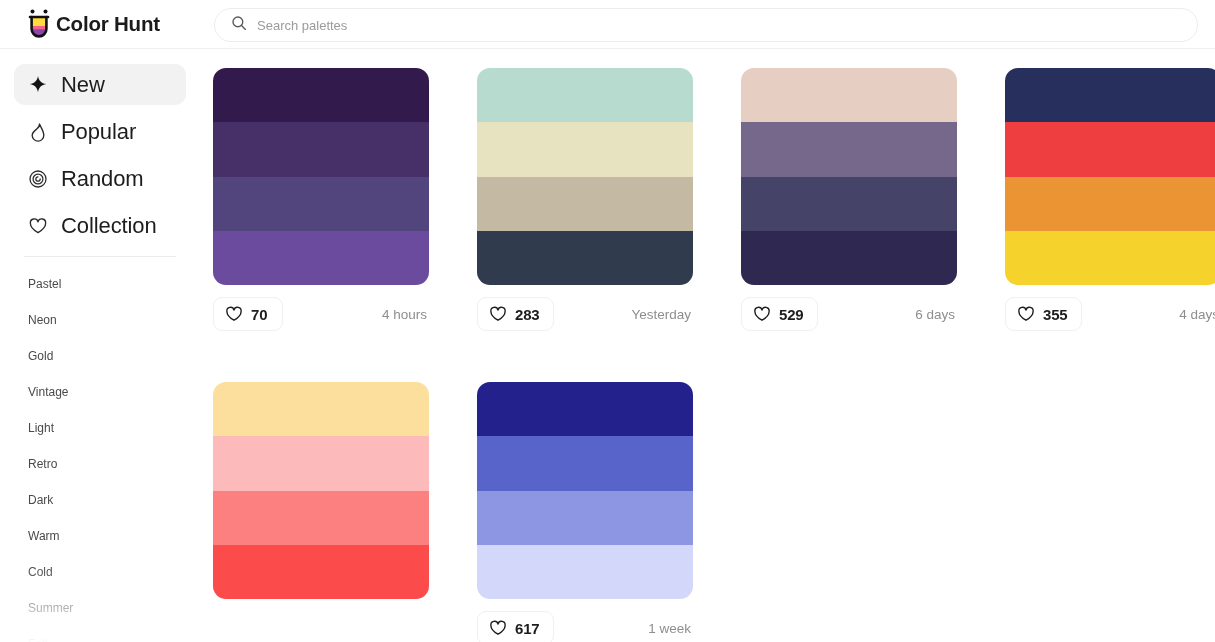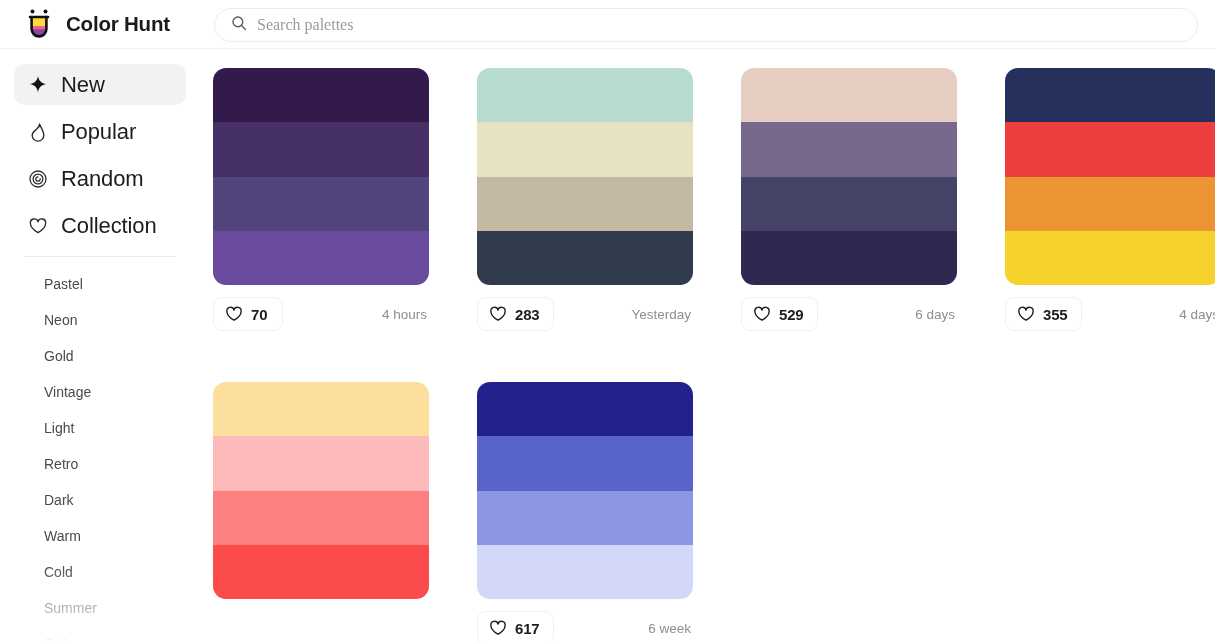--- a/index.html
+++ b/index.html
@@ -14,21 +14,21 @@
   
   #header {
     position: absolute; top: 0; left: 0;
     width: 1215px; height: 49px;
     background: #ffffff;
     border-bottom: 1px solid #f0f0f0;
     z-index: 5;
   }
   #brand {
     position: absolute; left: 22px; top: 7px;
-    display: flex; align-items: center; gap: 10px;
+    display: flex; align-items: center; 
     cursor: pointer;
     text-align: center;
   }
   .logo-mark { width: 34px; height: 34px; display: block; }
   #brand-name {
     font-size: 20.5px; font-weight: bold; color: #1b1b1b;
     letter-spacing: -0.2px; white-space: nowrap;
   }
   #searchbar {
     position: absolute; left: 214px; top: 8px;
@@ -36,22 +36,22 @@
     background: #ffffff;
     border: 1px solid #ededed;
     border-radius: 17px;
     display: flex; align-items: center;
     padding: 0 16px;
     cursor: text;
   }
   .search-icon { width: 16px; height: 16px; flex: 0 0 auto; margin-right: 10px; }
   #search-input {
     border: none; outline: none; background: transparent;
-    font-family: Liberation Serif, serif;
-    font-size: 16px; color: #2a2a2a; width: 100%;
+    font-family: Liberation Sans, sans-serif;
+    font-size: 13px; color: #2a2a2a; width: 100%;
   }
   #search-input::placeholder { color: #9b9b9b; }
 
   
   #sidebar {
     position: absolute; left: 0; top: 49px;
     width: 200px; height: 593px;
     background: #ffffff;
     padding-top: 15px;
     overflow: hidden;
@@ -76,22 +76,22 @@
   }
   #tag-list {
     margin-top: 9px;
     position: relative;
     -webkit-mask-image: linear-gradient(to bottom, #000 0px, #000 300px, rgba(0,0,0,0.18) 360px, rgba(0,0,0,0) 380px);
             mask-image: linear-gradient(to bottom, #000 0px, #000 300px, rgba(0,0,0,0.18) 360px, rgba(0,0,0,0) 380px);
   }
   .tag-item {
     height: 36px;
     display: flex; align-items: center;
-    padding: 0 44px;
-    font-size: 14px;
+    padding: 0 28px;
+    font-size: 12px;
     color: #4a4a4a;
     cursor: pointer;
   }
 
   
   #main {
     position: absolute; left: 200px; top: 49px;
     width: 1015px; height: 593px;
     overflow: hidden;
     padding: 19px 15px 0 13px;
@@ -313,17 +313,17 @@
         </div>
         <div class="card-footer">
           <div class="like-btn">
             <span>
               <svg class="heart-icon" viewBox="0 0 22 22">
                 <path d="M11 18.6 C11 18.6 2.3 13.4 2.3 7.8 A4.45 4.45 0 0 1 11 6.1 A4.45 4.45 0 0 1 19.7 7.8 C19.7 13.4 11 18.6 11 18.6 Z" fill="none" stroke="#1d1d1d" stroke-width="1.7" stroke-linejoin="round"></path>
               </svg>
             </span>
             <span class="like-count">617</span>
           </div>
-          <div class="timestamp">6 week</div>
+          <div class="timestamp">1 week</div>
         </div>
       </div>
     </div>
 </div>
 
 </body></html>

